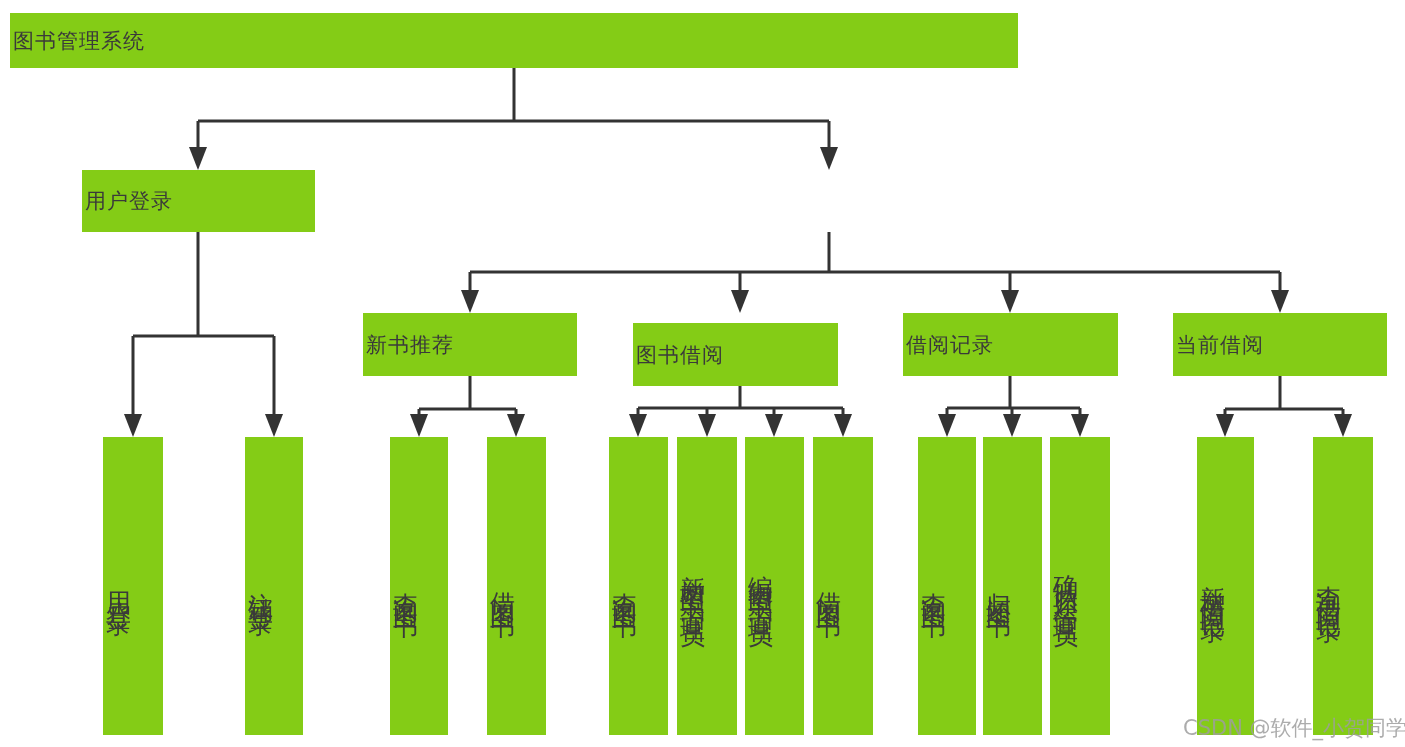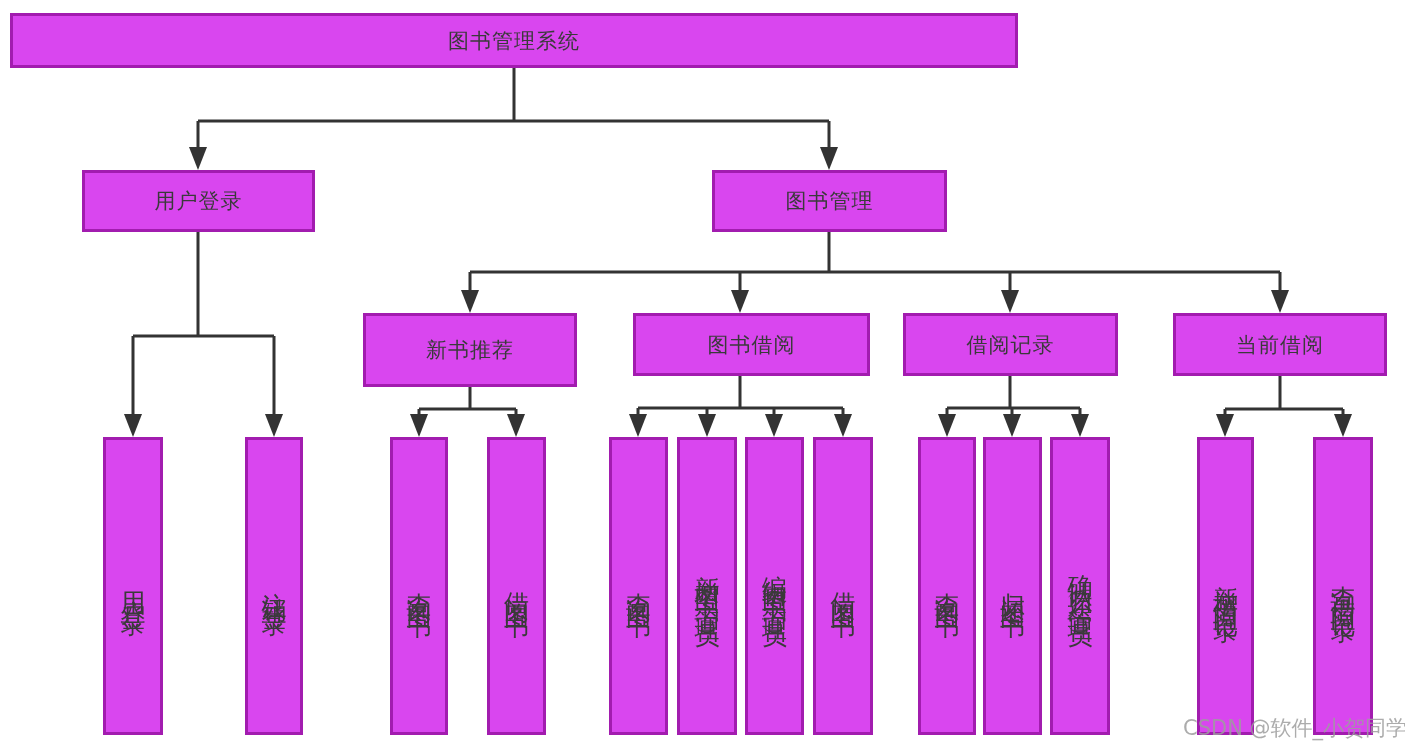--- a/index.html
+++ b/index.html
@@ -2,22 +2,22 @@
 <html><head>
 <meta charset="utf-8">
 <style>
   html,body{margin:0;padding:0;background:#ffffff;}
   #canvas{
     position:relative;width:1405px;height:747px;background:#ffffff;
     font-family:"DejaVu Sans","Liberation Sans",sans-serif;overflow:hidden;
   }
   #connectors{position:absolute;left:0;top:0;z-index:1;}
   .box{
-    position:absolute;box-sizing:border-box;border:3px solid #a21caf;
-    background:#d946ef;display:flex;align-items:center;justify-content:center;
+    position:absolute;box-sizing:border-box;border:3px solid #84cc16;
+    background:#84cc16;display:flex;align-items:center;
     color:#3a3a3a;z-index:2;
   }
   .box.h span{font-size:21px;letter-spacing:1px;white-space:nowrap;}
   .box.v span{
     writing-mode:vertical-rl;text-orientation:mixed;
     font-size:25px;line-height:1;letter-spacing:7px;white-space:nowrap;
   }
   #watermark{
     position:absolute;left:1183px;top:714px;z-index:6;
     font-size:21px;color:#9e9e9e;opacity:.85;white-space:nowrap;
@@ -61,28 +61,25 @@
     </g>
   </svg>
 
   <div class="box h" style="left:10px;top:13px;width:1008px;height:55px">
     <span>图书管理系统</span>
   </div>
 
   <div class="box h" style="left:82px;top:170px;width:233px;height:62px">
     <span>用户登录</span>
   </div>
-  <div class="box h" style="left:712px;top:170px;width:235px;height:62px">
-    <span>图书管理</span>
-  </div>
 
-  <div class="box h" style="left:363px;top:313px;width:214px;height:74px">
+  <div class="box h" style="left:363px;top:313px;width:214px;height:63px">
     <span>新书推荐</span>
   </div>
-  <div class="box h" style="left:633px;top:313px;width:237px;height:63px">
+  <div class="box h" style="left:633px;top:323px;width:205px;height:63px">
     <span>图书借阅</span>
   </div>
   <div class="box h" style="left:903px;top:313px;width:215px;height:63px">
     <span>借阅记录</span>
   </div>
   <div class="box h" style="left:1173px;top:313px;width:214px;height:63px">
     <span>当前借阅</span>
   </div>
 
   <div class="box v" style="left:103px;top:437px;width:60px;height:298px">

